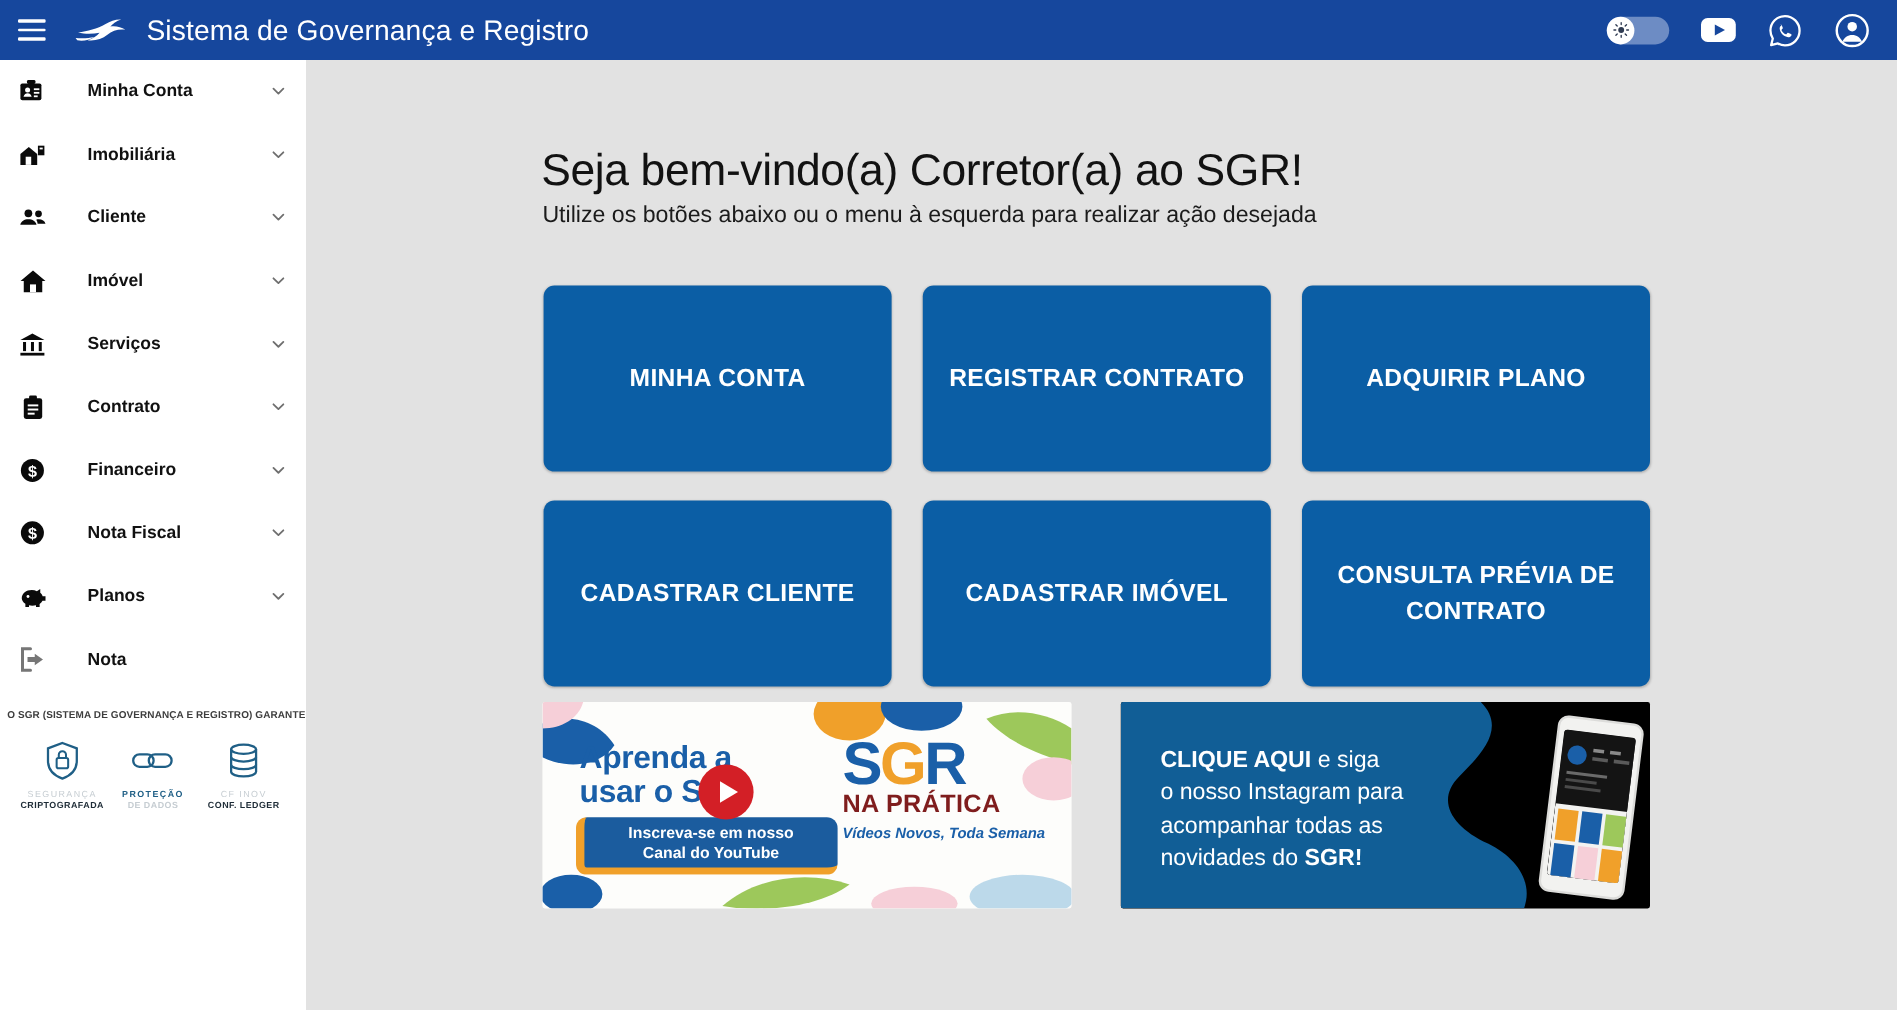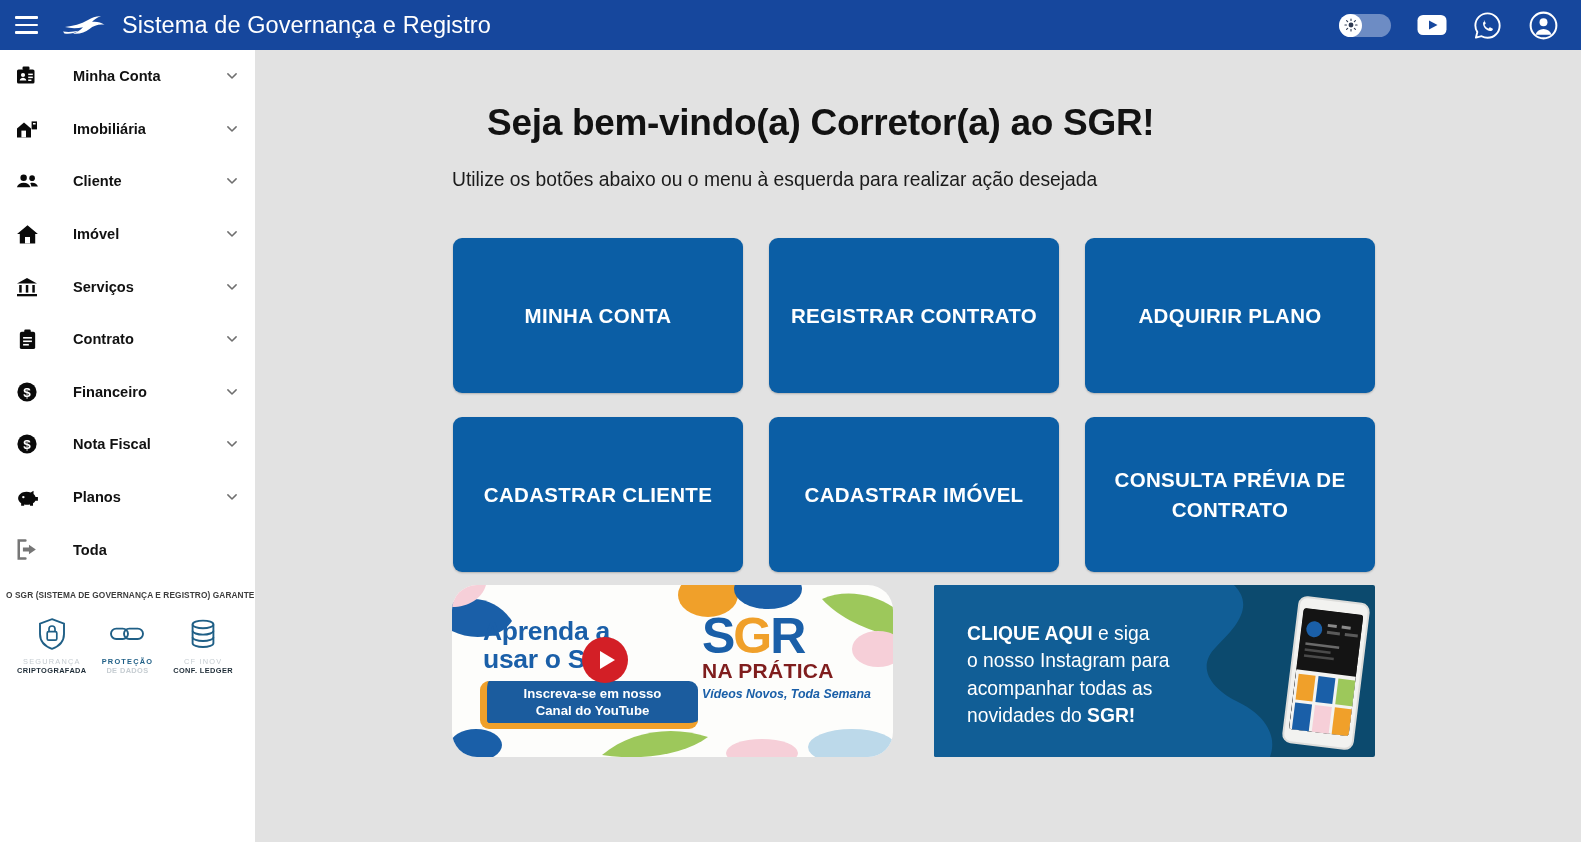--- a/index.html
+++ b/index.html
@@ -110,23 +110,23 @@
   .b-mid .badge-l2 { color: #c6cdd2; }
 
   
   #main {
     position: absolute; top: 50px; left: 255px;
     width: 1326px; height: 792px;
     background: #e2e2e2;
     overflow: hidden;
   }
   #welcome-heading {
-    position: absolute; left: 196px; top: 52px;
-    font-size: 37px; font-weight: bold; color: #121212;
-    letter-spacing: -.3px; white-space: nowrap; margin-left: 36px;
+    position: absolute; left: 196px; top: 71px;
+    font-size: 37px; font-weight: normal; color: #121212;
+    letter-spacing: -.3px; white-space: nowrap;
   }
   #welcome-sub {
     position: absolute; left: 197px; top: 119px;
     font-size: 19.3px; color: #1b1b1b; white-space: nowrap;
   }
 
   #action-grid {
     position: absolute; left: 198px; top: 188px;
     width: 930px;
     display: grid;
@@ -150,22 +150,22 @@
     cursor: pointer;
     box-shadow: 0 1px 2px rgba(0,0,0,.22);
   }
 
   
   #banner-row {
     position: absolute; left: 197px; top: 535px;
     display: flex; gap: 41px;
   }
   .banner { border-radius: 2px; overflow: hidden; cursor: pointer; position: relative; }
-  #banner-youtube { width: 441px; height: 172px; background: #fdfdfb; border-radius: 25px; }
-  #banner-instagram { width: 441px; height: 172px; background: #0c4a6e; padding-left: 36px; }
+  #banner-youtube { width: 441px; height: 172px; background: #fdfdfb; }
+  #banner-instagram { width: 441px; height: 172px; background: #000000; padding-left: 36px; }
 
   
   .yt-wrap { position:absolute; inset:0; }
   .yt-title {
     position: absolute; left: 31px; top: 32px;
     font-size: 26.5px; font-weight: bold; color: #1a5fa8;
     line-height: 1.07; letter-spacing: -.3px;
   }
   .yt-cta {
     position: absolute; left: 28px; top: 96px;
@@ -440,21 +440,21 @@
     </span>
   </div>
 
   <div class="nav-item">
     <span class="nav-icon">
       <svg width="25" height="25" viewBox="0 0 24 24" aria-hidden="true">
         <path d="M10 3.4 L3.6 3.4 L3.6 20.6 L10 20.6" fill="none" stroke="#767676" stroke-width="2.4" stroke-linecap="round"></path>
         <path d="M13.4 7.4 L13.4 10 L7.6 10 L7.6 14 L13.4 14 L13.4 16.6 L20 12 Z" fill="#767676"></path>
       </svg>
     </span>
-    <span class="nav-label">Toda</span>
+    <span class="nav-label">Nota</span>
   </div>
 
   <div id="sidebar-footer">
     <div id="guarantee-title">O SGR (SISTEMA DE GOVERNANÇA E REGISTRO) GARANTE:</div>
     <div id="badges">
 
       <div class="badge b-faint">
         <div class="badge-ico">
           <svg width="30" height="34" viewBox="0 0 30 34" aria-hidden="true">
             <path d="M15 2.2 L27 6.6 L27 17 c0 7.6-5.2 12.4-12 14.8 -6.8-2.4-12-7.2-12-14.8 L3 6.6 Z" fill="none" stroke="#1f5f86" stroke-width="1.9"></path>

